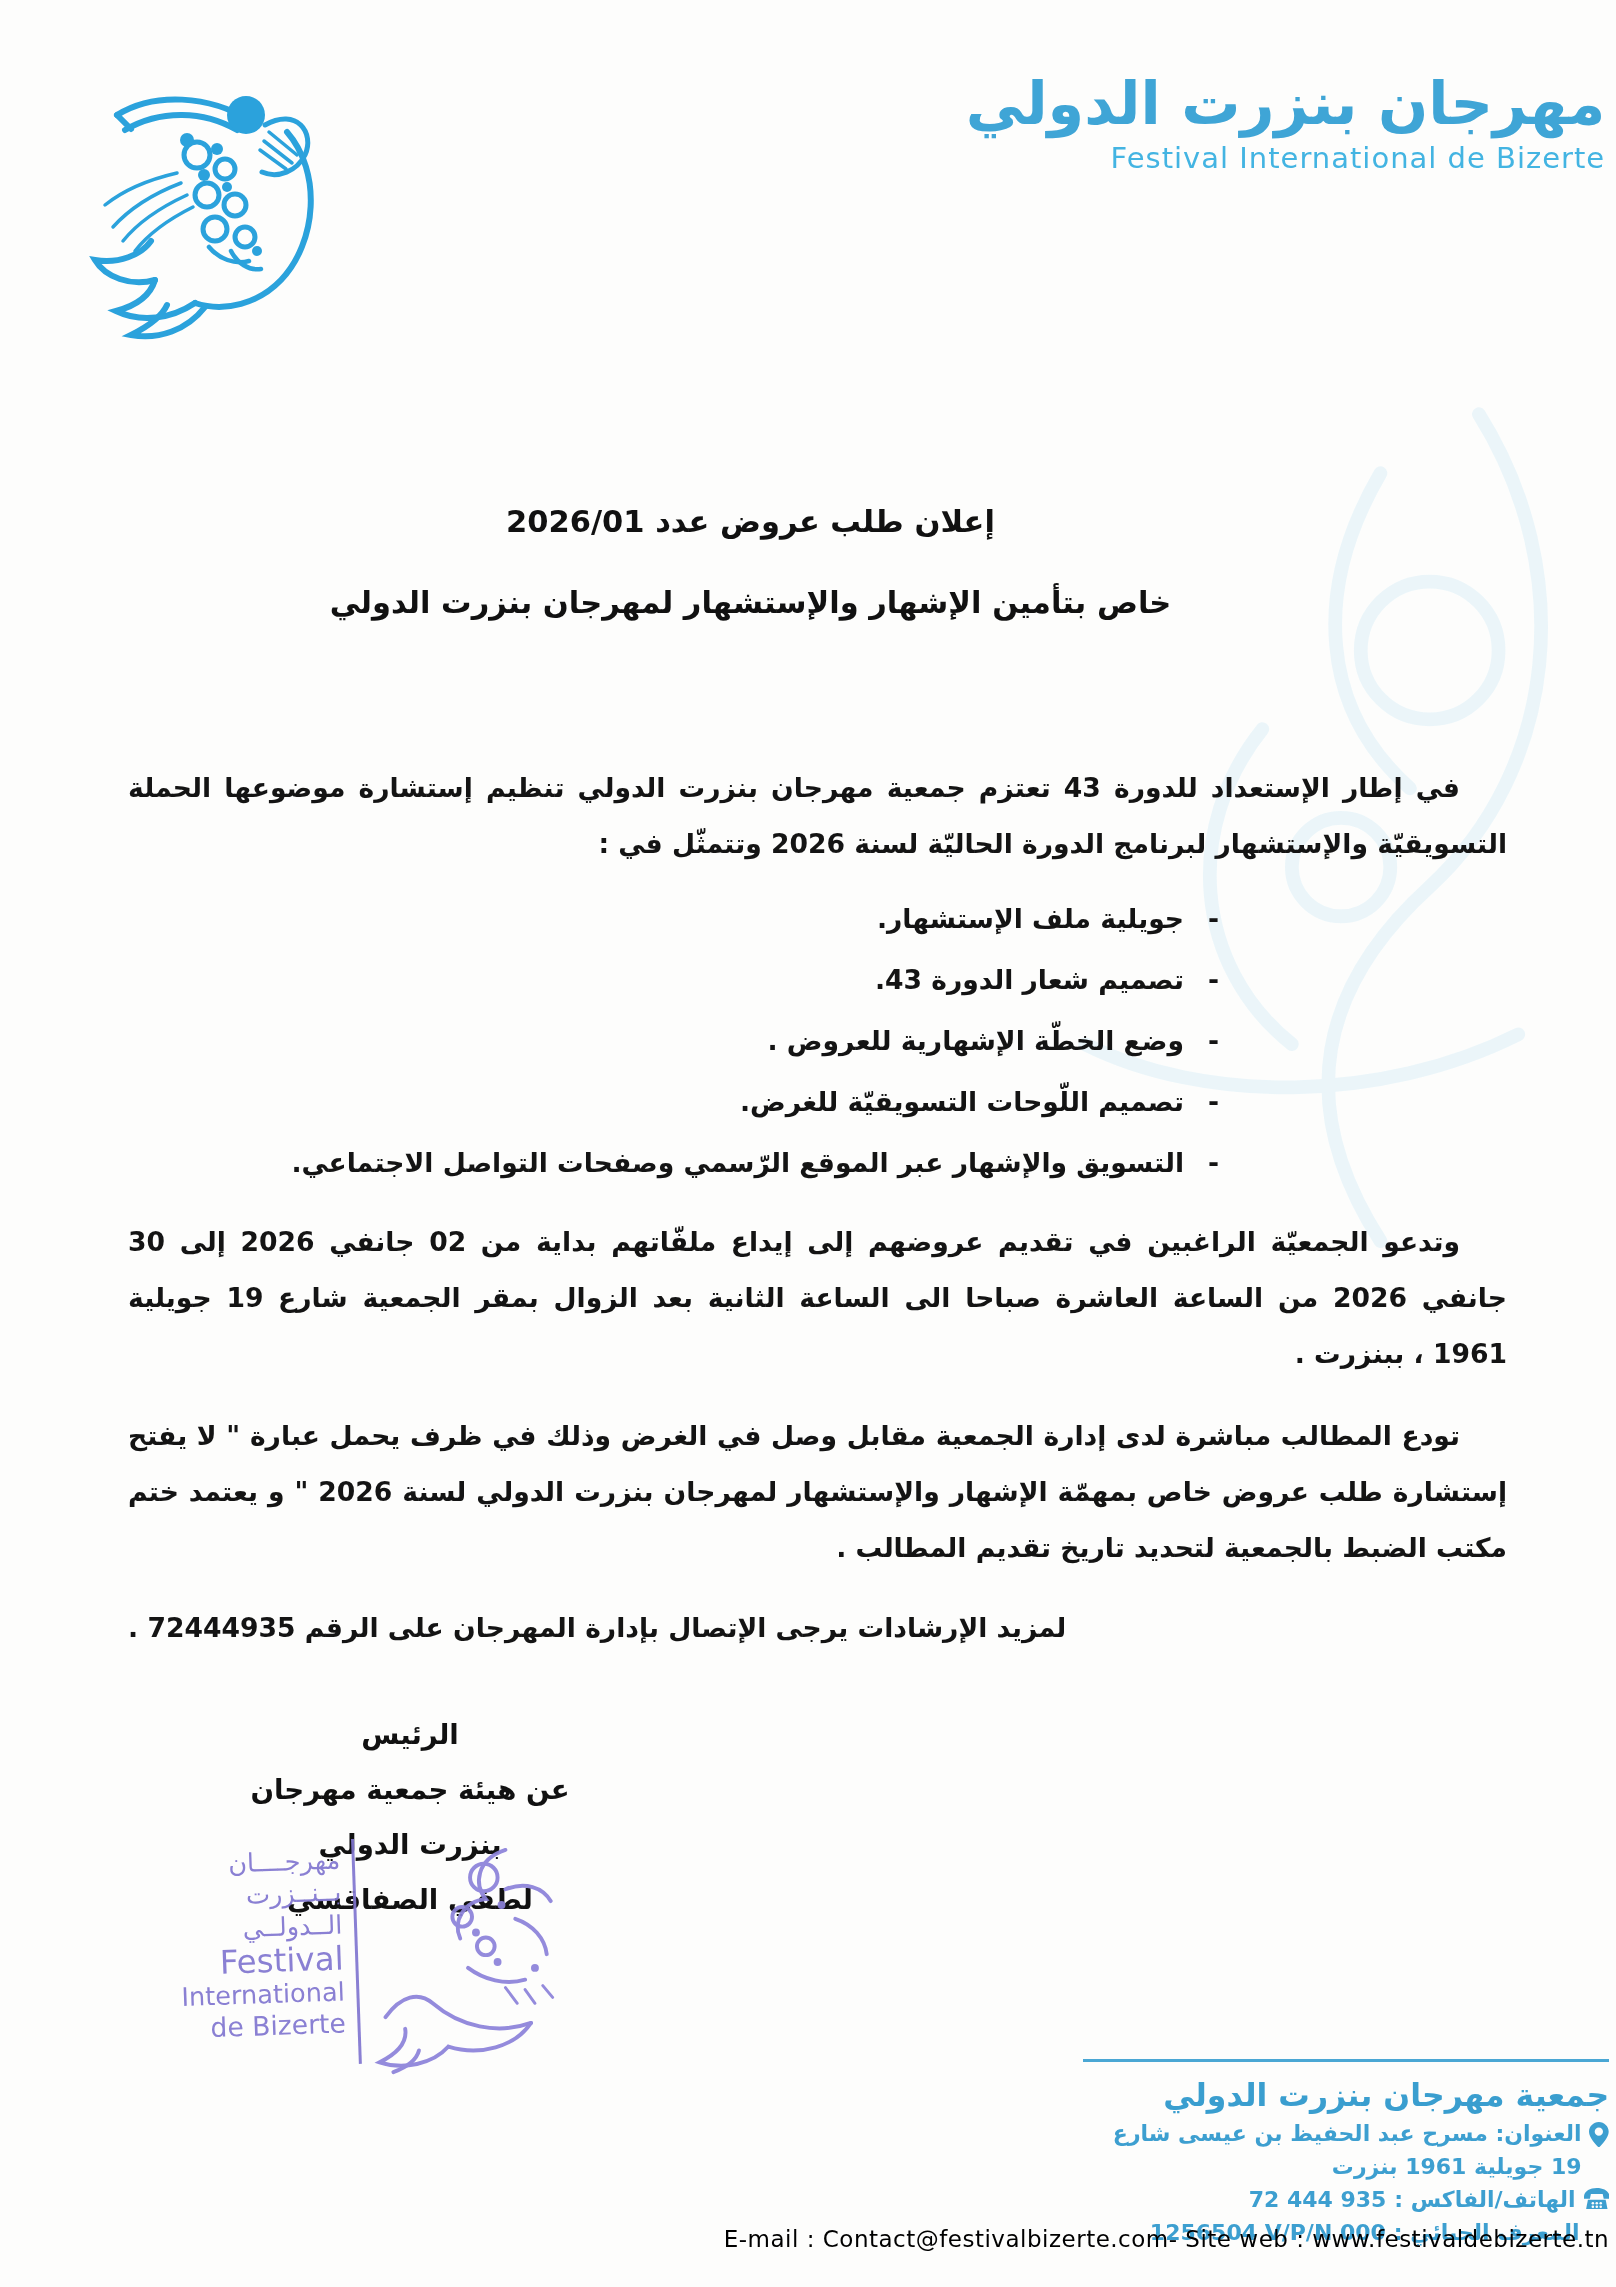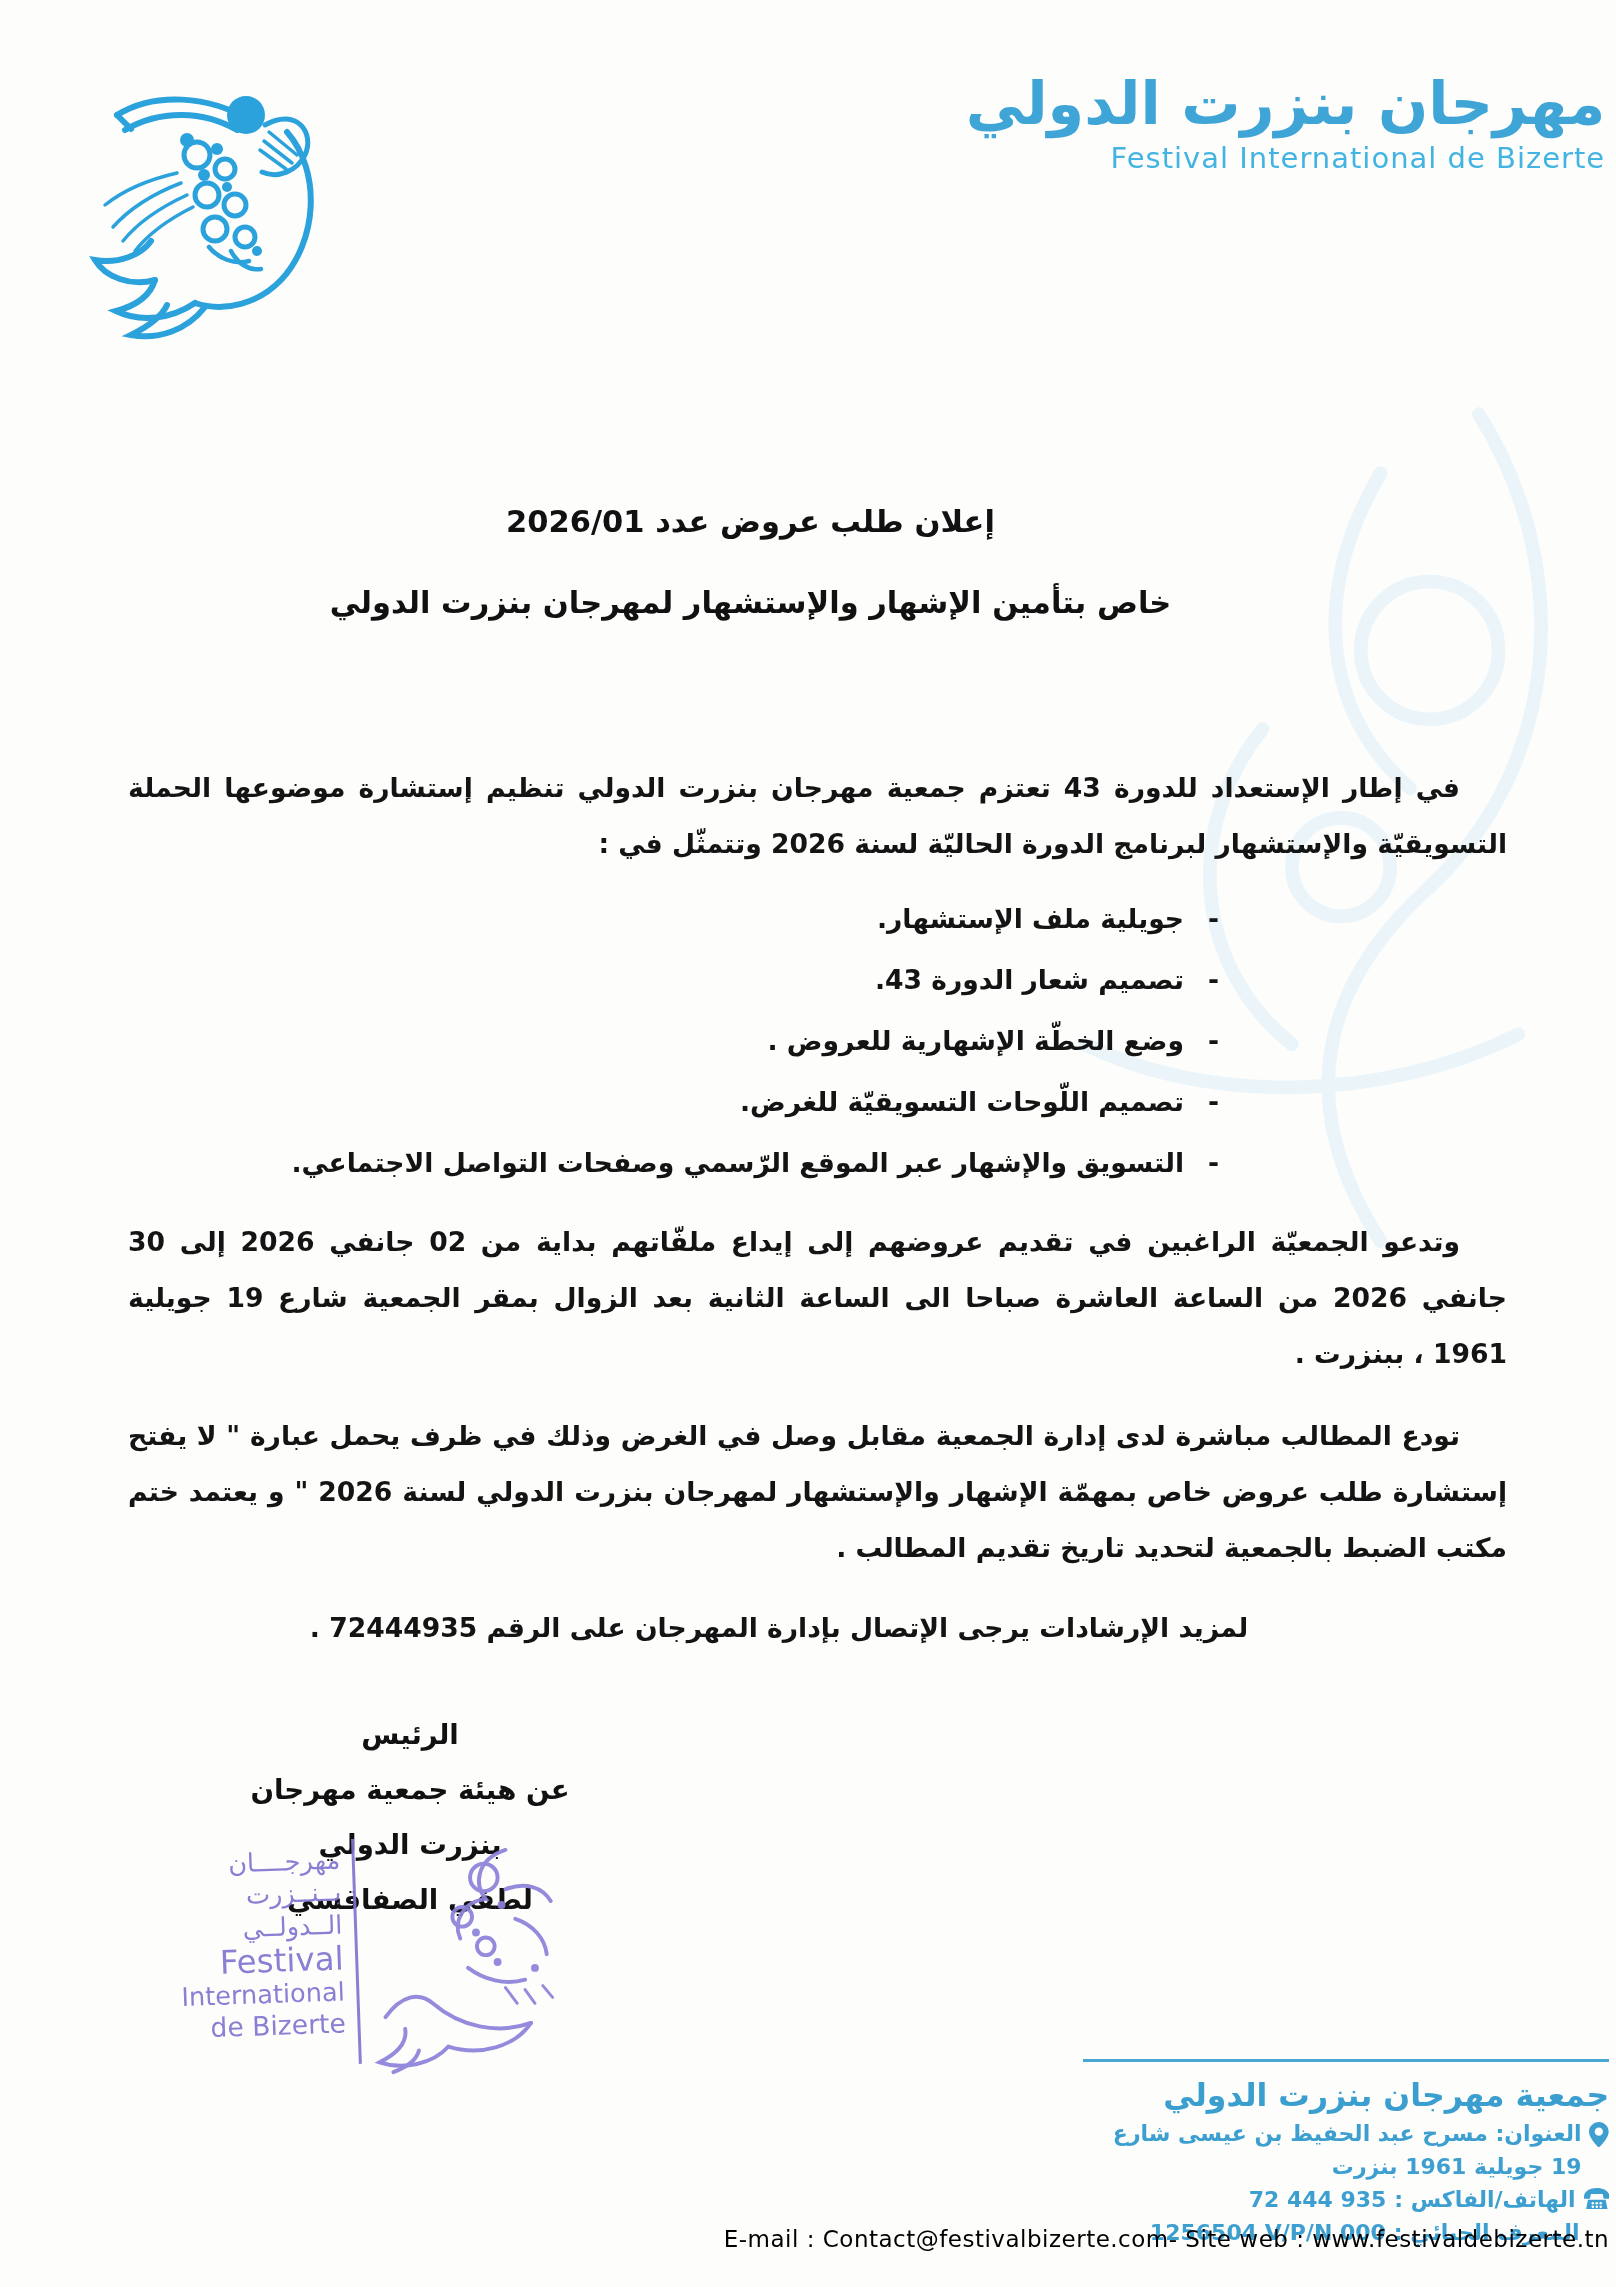--- a/index.html
+++ b/index.html
@@ -28,21 +28,21 @@
   .content p{margin:0;font-size:26.6px;font-weight:700;line-height:56px;color:#141414;}
   .para-indent{text-indent:47px;}
   ul.bullets{list-style:none;margin:15.8px 0 5.9px 0;padding:0 288px 0 0;}
   ul.bullets li{
     position:relative;font-size:26.6px;font-weight:700;line-height:61px;color:#141414;
     padding-right:35px;text-align:right;
   }
   ul.bullets li::before{content:"-";position:absolute;right:0;top:0;}
   .para2{margin-top:21.7px !important;}
   .para3{margin-top:25.6px !important;}
-  .para4{margin-top:23.6px !important;text-indent:77px;text-align:center;}
+  .para4{margin-top:23.6px !important;text-indent:77px;text-align:left;}
   
   .signature{margin:51px auto 0 85px;width:394px;text-align:center;direction:rtl;}
   .sig-line{font-size:27.6px;font-weight:800;line-height:55px;color:#111;}
   
   .stamp{position:absolute;top:1830px;left:180px;width:463px;height:276px;display:flex;opacity:.92;}
   .stamp-text{
     transform:rotate(-2deg);
     color:#8176d0;border-right:3.9px solid #8176d0;padding:3.9px 11.8px 3.9px 0;
     text-align:right;direction:rtl;height:217px;margin-top:11.8px;
   }

